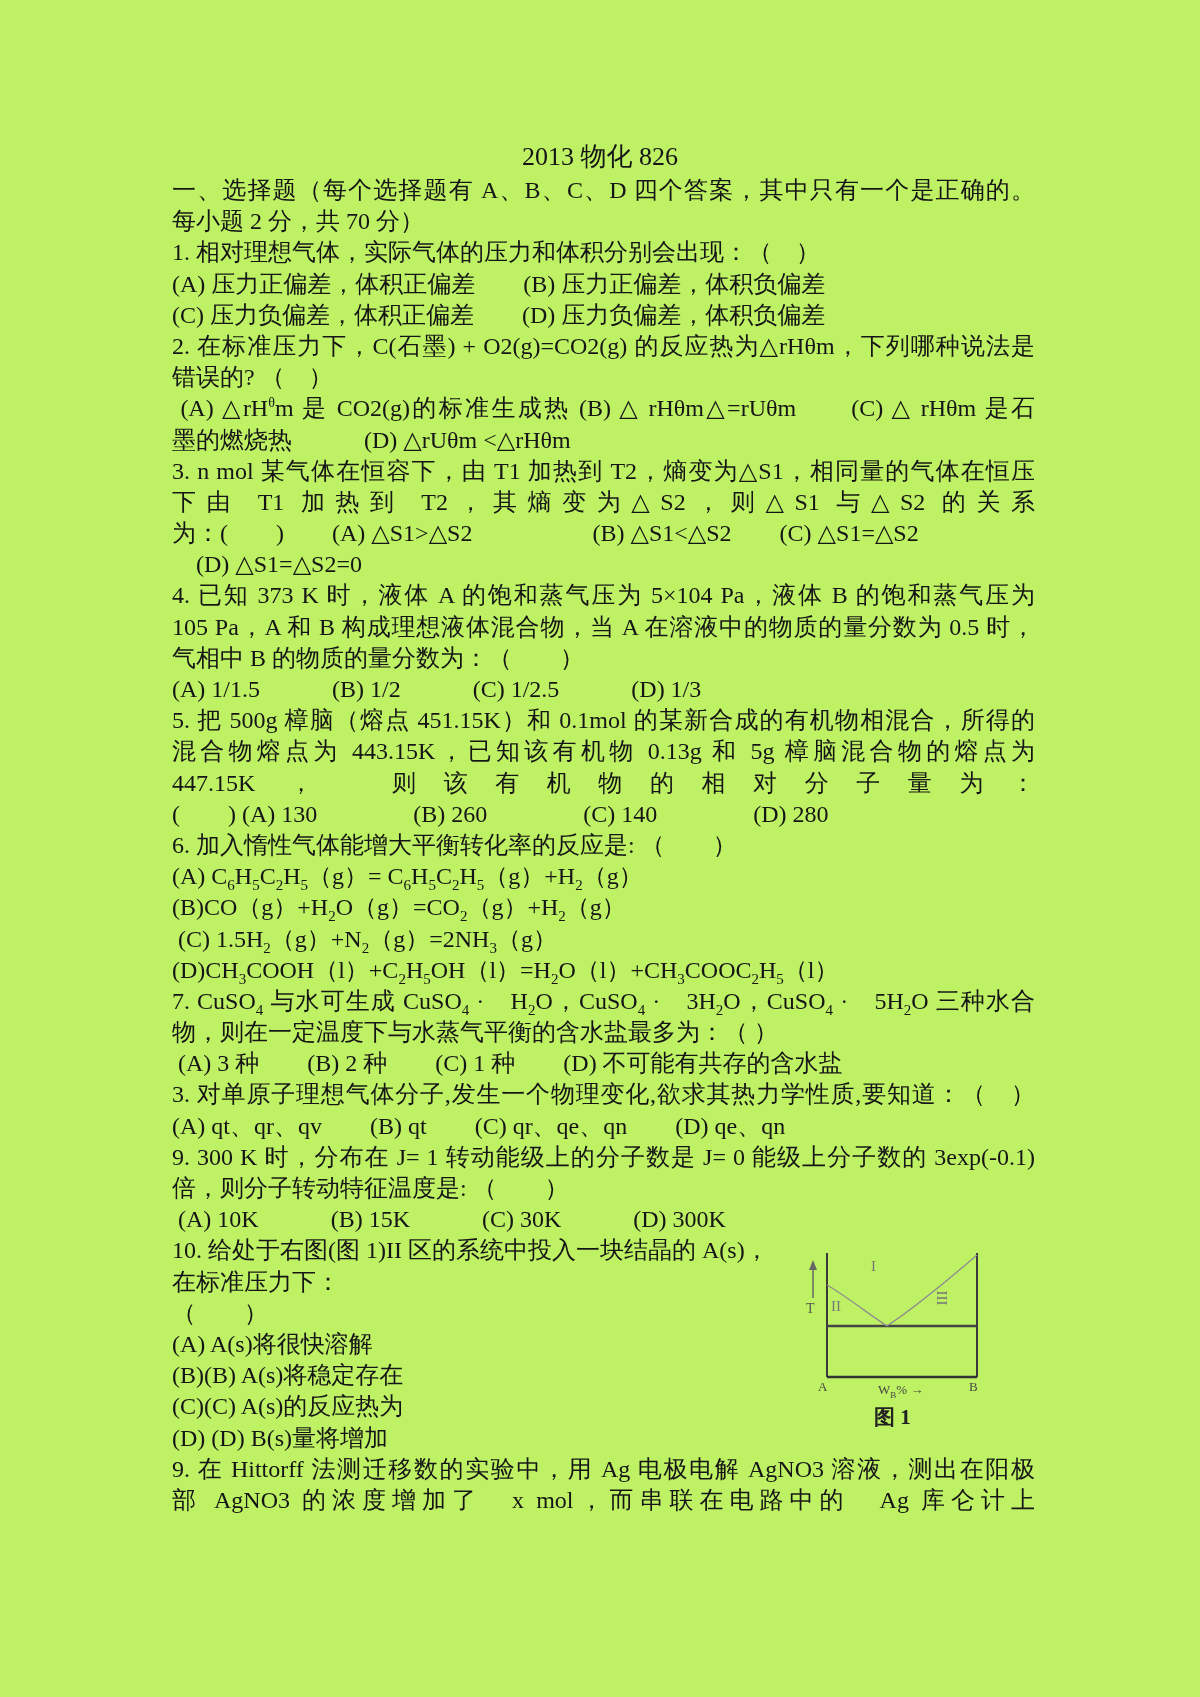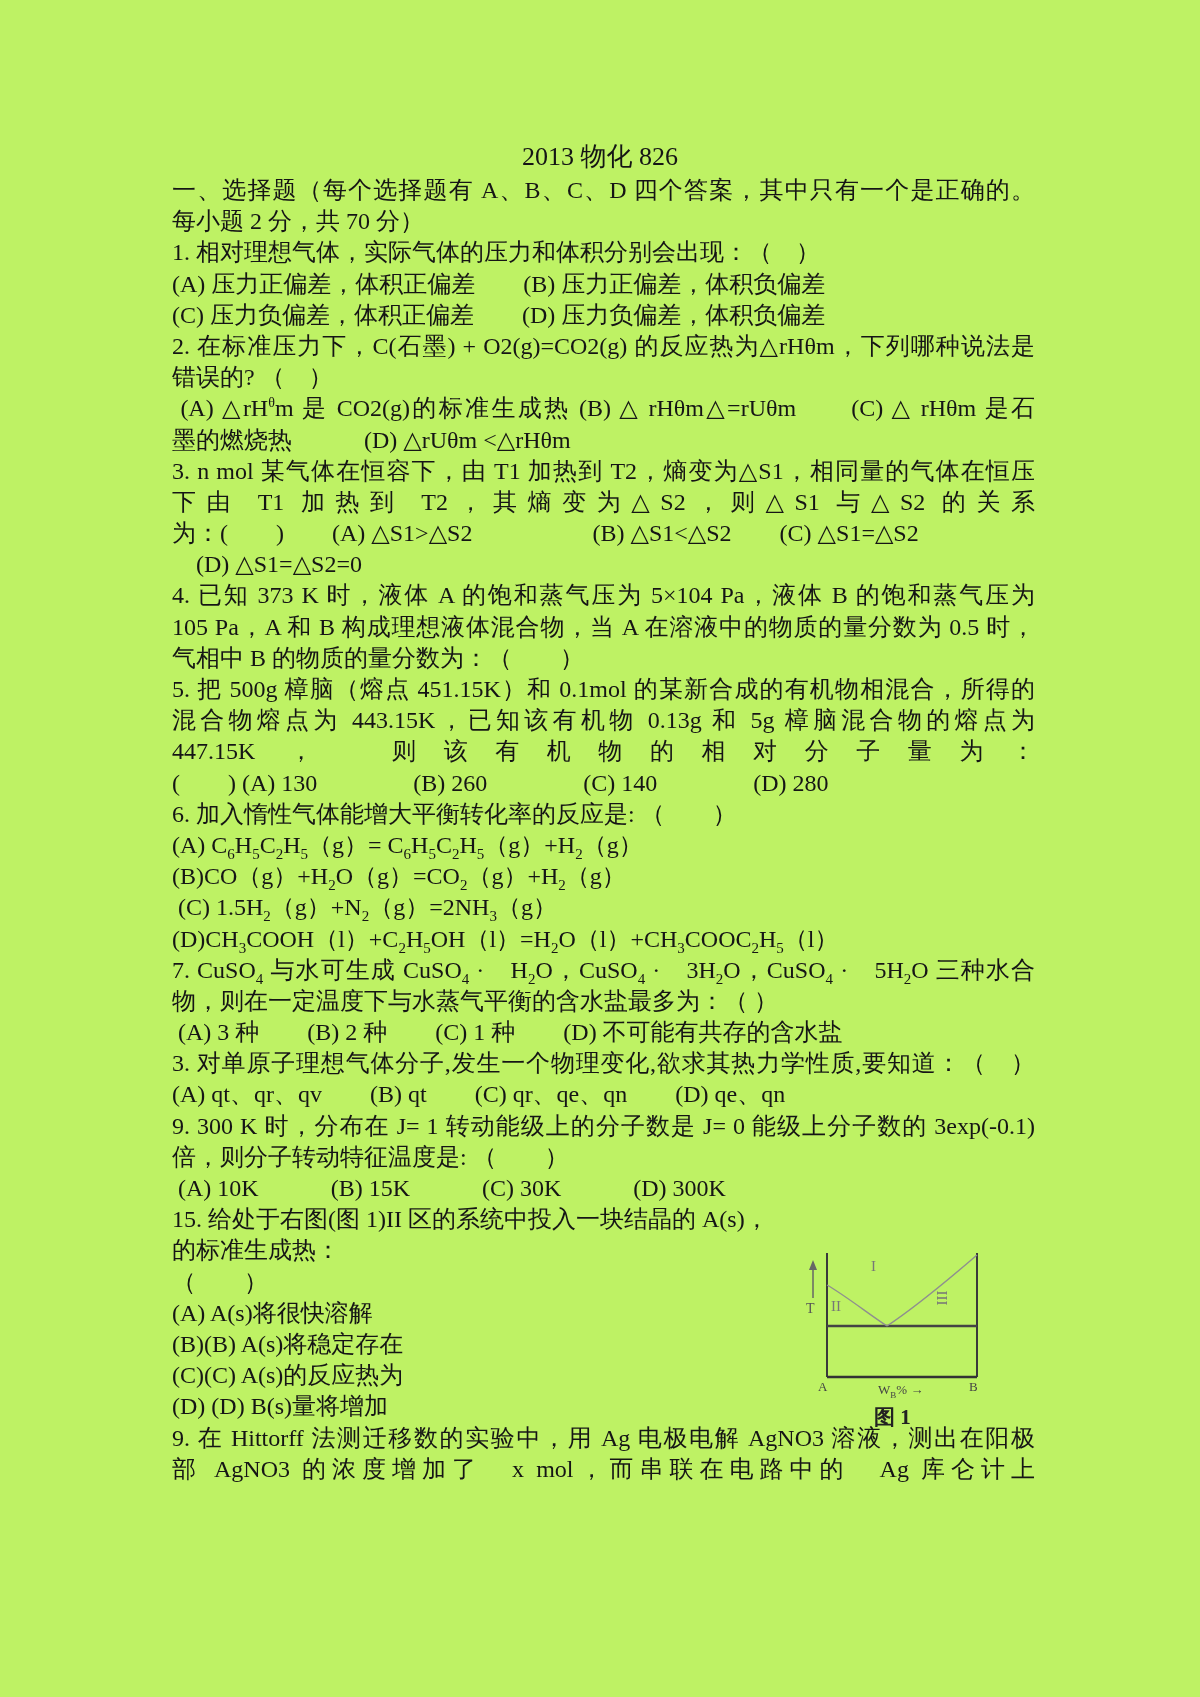--- a/index.html
+++ b/index.html
@@ -57,39 +57,40 @@
       <div class="line">错误的? （　）</div>
       <div class="line j"> (A) △rH<sup>θ</sup>m 是 CO2(g)的标准生成热 (B) △ rHθm△=rUθm　　(C) △ rHθm 是石</div>
       <div class="line">墨的燃烧热　　　(D) △rUθm &lt;△rHθm</div>
       <div class="line j">3. n mol 某气体在恒容下，由 T1 加热到 T2，熵变为△S1，相同量的气体在恒压</div>
       <div class="line j">下由 T1 加热到 T2，其熵变为△S2，则△S1 与△S2 的关系</div>
       <div class="line">为：(　　)　　(A) △S1&gt;△S2　　　　　(B) △S1&lt;△S2　　(C) △S1=△S2</div>
       <div class="line">　(D) △S1=△S2=0</div>
       <div class="line j">4. 已知 373 K 时，液体 A 的饱和蒸气压为 5×104 Pa，液体 B 的饱和蒸气压为</div>
       <div class="line j">105 Pa，A 和 B 构成理想液体混合物，当 A 在溶液中的物质的量分数为 0.5 时，</div>
       <div class="line">气相中 B 的物质的量分数为：（　　）</div>
+      <div class="line">(A) 1/1.5　　　(B) 1/2　　　(C) 1/2.5　　　(D) 1/3</div>
       <div class="line j">5. 把 500g 樟脑（熔点 451.15K）和 0.1mol 的某新合成的有机物相混合，所得的</div>
       <div class="line j">混合物熔点为 443.15K，已知该有机物 0.13g 和 5g 樟脑混合物的熔点为</div>
       <div class="line j">447.15K ，　则该有机物的相对分子量为：</div>
       <div class="line">(　　) (A) 130　　　　(B) 260　　　　(C) 140　　　　(D) 280</div>
       <div class="line">6. 加入惰性气体能增大平衡转化率的反应是: （　　）</div>
       <div class="line">(A) C<sub>6</sub>H<sub>5</sub>C<sub>2</sub>H<sub>5</sub>（g）= C<sub>6</sub>H<sub>5</sub>C<sub>2</sub>H<sub>5</sub>（g）+H<sub>2</sub>（g）</div>
       <div class="line">(B)CO（g）+H<sub>2</sub>O（g）=CO<sub>2</sub>（g）+H<sub>2</sub>（g）</div>
       <div class="line"> (C) 1.5H<sub>2</sub>（g）+N<sub>2</sub>（g）=2NH<sub>3</sub>（g）</div>
       <div class="line">(D)CH<sub>3</sub>COOH（l）+C<sub>2</sub>H<sub>5</sub>OH（l）=H<sub>2</sub>O（l）+CH<sub>3</sub>COOC<sub>2</sub>H<sub>5</sub>（l）</div>
       <div class="line j">7. CuSO<sub>4</sub> 与水可生成 CuSO<sub>4</sub> ·　H<sub>2</sub>O，CuSO<sub>4</sub> ·　3H<sub>2</sub>O，CuSO<sub>4</sub> ·　5H<sub>2</sub>O 三种水合</div>
       <div class="line">物，则在一定温度下与水蒸气平衡的含水盐最多为：（ ）</div>
       <div class="line"> (A) 3 种　　(B) 2 种　　(C) 1 种　　(D) 不可能有共存的含水盐</div>
       <div class="line j">3. 对单原子理想气体分子,发生一个物理变化,欲求其热力学性质,要知道：（　）</div>
       <div class="line">(A) qt、qr、qv　　(B) qt　　(C) qr、qe、qn　　(D) qe、qn</div>
       <div class="line j">9. 300 K 时，分布在 J= 1 转动能级上的分子数是 J= 0 能级上分子数的 3exp(-0.1)</div>
       <div class="line">倍，则分子转动特征温度是: （　　）</div>
       <div class="line"> (A) 10K　　　(B) 15K　　　(C) 30K　　　(D) 300K</div>
-      <div class="line">15. 给处于右图(图 1)II 区的系统中投入一块结晶的 A(s)，</div>
-      <div class="line">的标准生成热：</div>
+      <div class="line">10. 给处于右图(图 1)II 区的系统中投入一块结晶的 A(s)，</div>
+      <div class="line">在标准压力下：</div>
       <div class="line">（　　）</div>
       <div class="line">(A) A(s)将很快溶解</div>
       <div class="line">(B)(B) A(s)将稳定存在</div>
       <div class="line">(C)(C) A(s)的反应热为</div>
       <div class="line">(D) (D) B(s)量将增加</div>
       <div class="line j">9. 在 Hittorff 法测迁移数的实验中，用 Ag 电极电解 AgNO3 溶液，测出在阳极</div>
       <div class="line j">部 AgNO3 的浓度增加了　x mol，而串联在电路中的　Ag 库仑计上</div>
     </div>
 
   <div class="figure">

